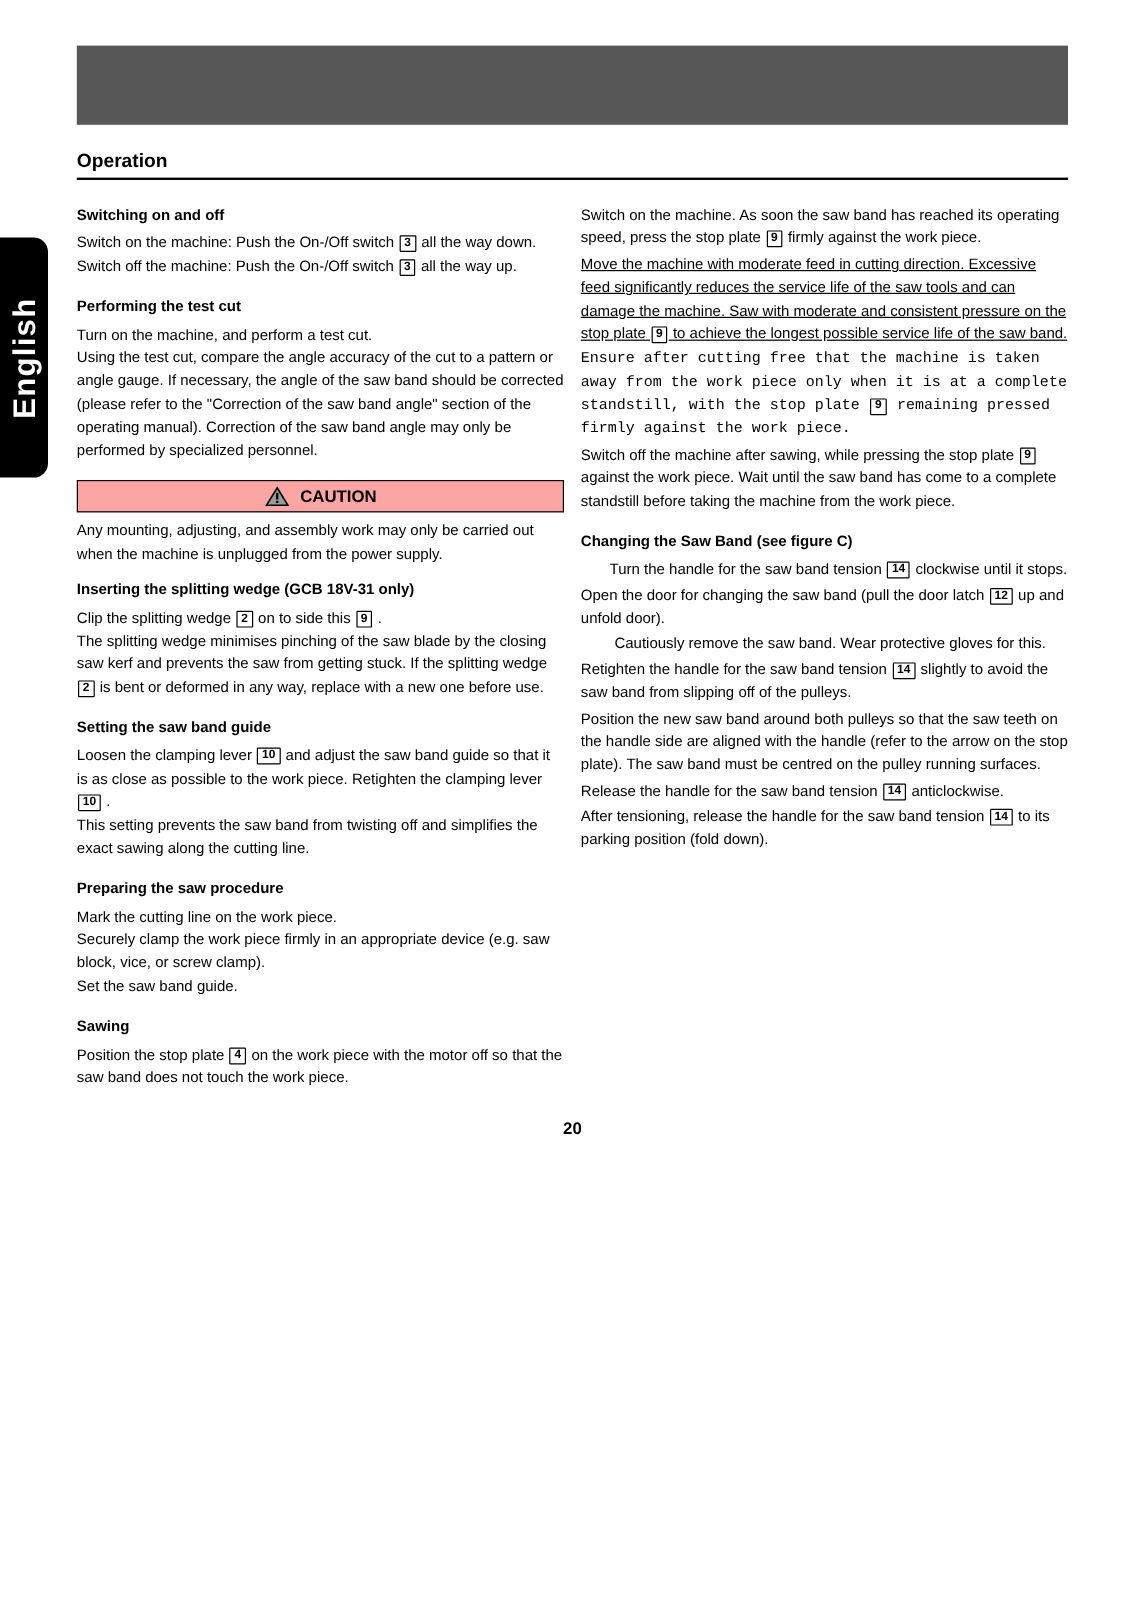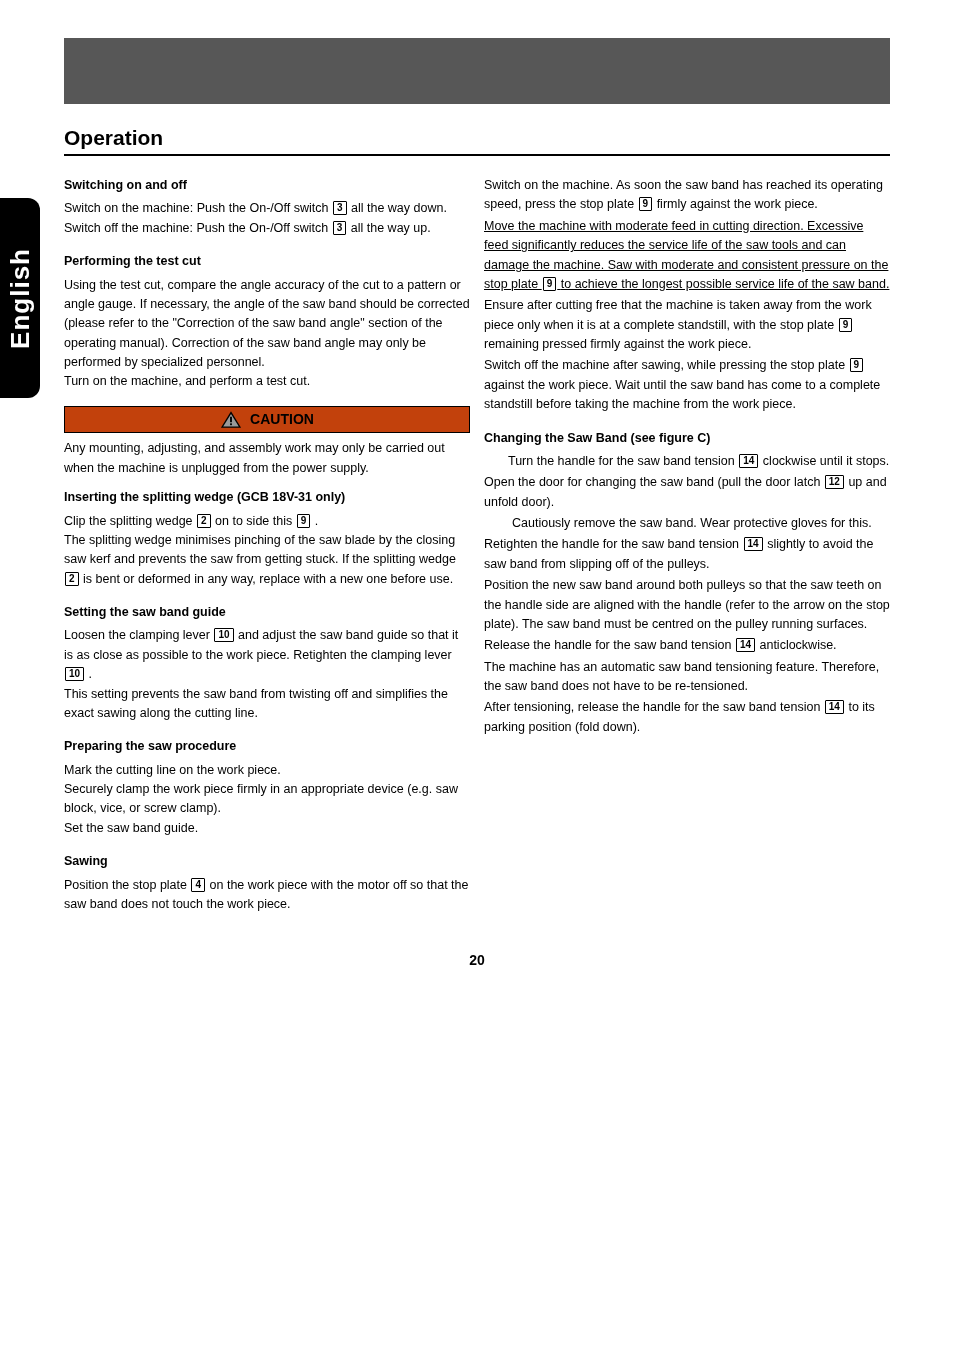--- a/index.html
+++ b/index.html
@@ -17,21 +17,21 @@
     .page {
       padding: 38px 64px 40px 64px;
       position: relative;
     }
     .header-bar {
       background: #575757;
       height: 66px;
       margin-bottom: 22px;
     }
     .section-title {
-      font-size: 21px;
+      font-size: 16px;
       font-weight: bold;
       padding-bottom: 4px;
       border-bottom: 2px solid #000;
       margin-bottom: 20px;
     }
     .side-tab {
       position: absolute;
       left: 0;
       top: 198px;
       width: 40px;
@@ -74,21 +74,21 @@
     }
     .caution-box {
       margin-top: 14px;
       margin-bottom: 10px;
     }
     .caution-header {
       display: flex;
       align-items: center;
       justify-content: center;
       gap: 8px;
-      background: #c2410c;
+      background: #fca5a5;
       border: 1.5px solid #000;
       padding: 2px 0;
       font-weight: bold;
       font-size: 14px;
     }
     .caution-icon {
       width: 22px;
       height: 19px;
     }
     .ref {
@@ -99,21 +99,21 @@
       padding: 0 3px;
       line-height: 1.2;
       vertical-align: 1px;
       border-radius: 1px;
       margin: 0 1px;
     }
     .page-num {
       position: absolute;
       left: 0;
       right: 0;
-      bottom: 0;
+      bottom: 14px;
       text-align: center;
       font-size: 14px;
       font-weight: bold;
     }
   </style>
 </head>
 <body>
 
 <div class="page">
   <div class="side-tab">
@@ -137,22 +137,22 @@
         </div>
         <div>
           <span>Switch off the machine: Push the On-/Off switch</span>
           <span class="ref">3</span>
           <span> all the way up.</span>
         </div>
       </div>
 
       <div class="block4">
         <div class="subhead">Performing the test cut</div>
+        <div>Turn on the machine, and perform a test cut.</div>
         <div>Using the test cut, compare the angle accuracy of the cut to a pattern or angle gauge. If necessary, the angle of the saw band should be corrected (please refer to the "Correction of the saw band angle" section of the operating manual). Correction of the saw band angle may only be performed by specialized personnel.</div>
-        <div>Turn on the machine, and perform a test cut.</div>
       </div>
 
       <div class="caution-box">
         <div class="caution-header">
           <svg class="caution-icon" viewBox="0 0 24 20">
             <polygon points="12,1 23,19 1,19" fill="#000"></polygon>
             <polygon points="12,4 20.5,17.5 3.5,17.5" fill="#9a9a9a"></polygon>
             <rect x="11" y="7" width="2" height="6" fill="#000"></rect>
             <rect x="11" y="14.2" width="2" height="2" fill="#000"></rect>
           </svg>
@@ -214,21 +214,21 @@
         <span class="ref">9</span>
         <span> firmly against the work piece.</span>
       </div>
 
       <div style="margin-bottom:2px;text-decoration:underline;">
         <span>Move the machine with moderate feed in cutting direction. Excessive feed significantly reduces the service life of the saw tools and can damage the machine. Saw with moderate and consistent pressure on the stop plate </span>
         <span class="ref">9</span>
         <span> to achieve the longest possible service life of the saw band.</span>
       </div>
 
-      <div style="margin-bottom:2px;">
+      <div style="margin-bottom:2px;font-family:Liberation Mono, monospace;">
         <span>Ensure after cutting free that the machine is taken away from the work piece only when it is at a complete standstill, with the stop plate </span>
         <span class="ref">9</span>
         <span> remaining pressed firmly against the work piece.</span>
       </div>
 
       <div class="block">
         <span>Switch off the machine after sawing, while pressing the stop plate </span>
         <span class="ref">9</span>
         <span> against the work piece. Wait until the saw band has come to a complete standstill before taking the machine from the work piece.</span>
       </div>
@@ -258,21 +258,20 @@
 
         <div style="margin-bottom:2px;">Position the new saw band around both pulleys so that the saw teeth on the handle side are aligned with the handle (refer to the arrow on the stop plate). The saw band must be centred on the pulley running surfaces.</div>
 
         <div style="margin-bottom:2px;">
           <span>Release the handle for the saw band tension </span>
           <span class="ref">14</span>
           <span> anticlockwise.</span>
         </div>
 
 
-        <div style="margin-bottom:2px;">The machine has an automatic saw band tensioning feature. Therefore, the saw band does not have to be re-tensioned.</div>
 
         <div>
           <span>After tensioning, release the handle for the saw band tension </span>
           <span class="ref">14</span>
           <span> to its parking position (fold down).</span>
         </div>
       </div>
 
     </div>
   </div>

